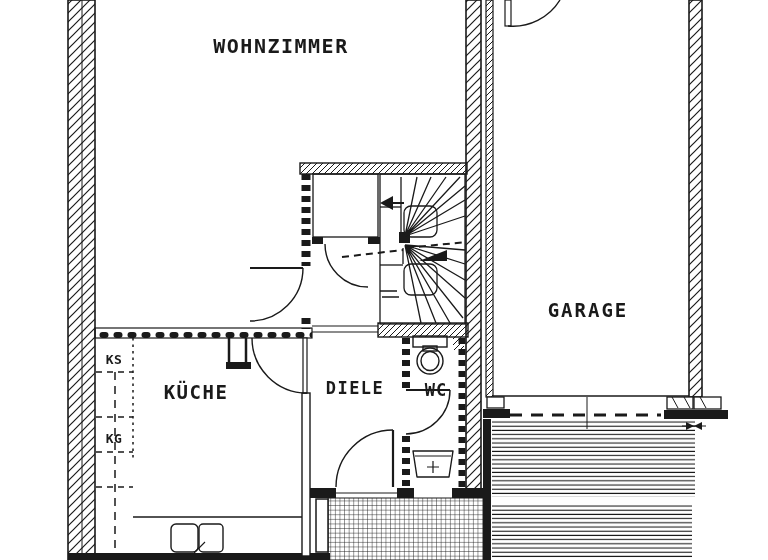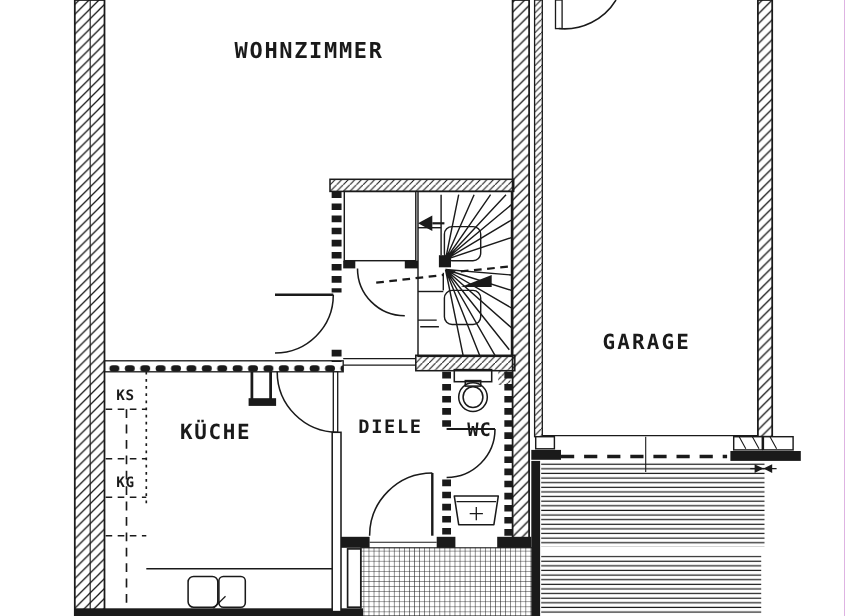--- a/index.html
+++ b/index.html
@@ -1,17 +1,17 @@
 <!DOCTYPE html>
 <html><head>
 <meta charset="utf-8">
 <style>
   html,body{margin:0;padding:0;background:#e8e8e8;}
   .page{
-    width:768px;height:560px;background:#a21caf;position:relative;overflow:hidden;
+    width:768px;height:560px;background:#15803d;position:relative;overflow:hidden;
     font-family:"DejaVu Sans Mono","Liberation Mono",monospace;
   }
   svg{display:block;}
   text{
     font-family:"DejaVu Sans Mono","Liberation Mono",monospace;
     font-weight:bold;fill:#1a1a1a;
   }
 </style>
 </head>
 <body>

